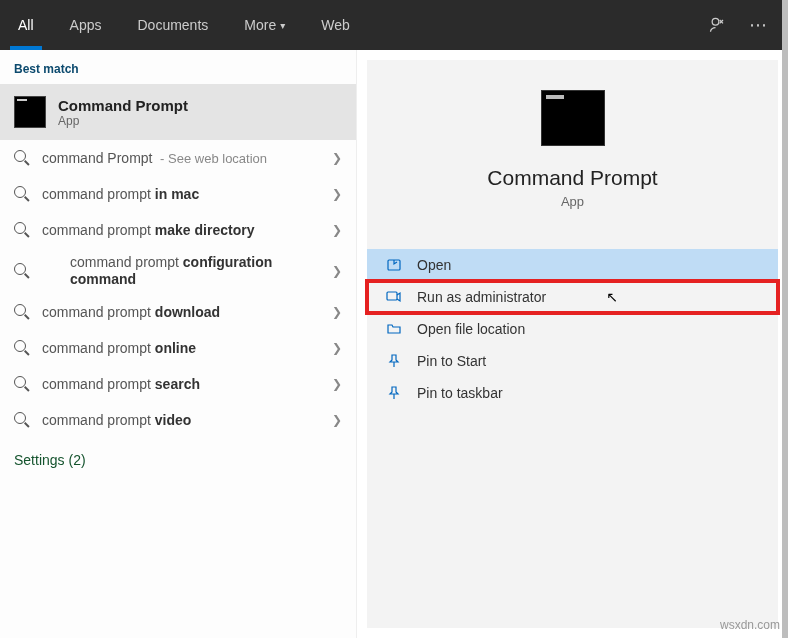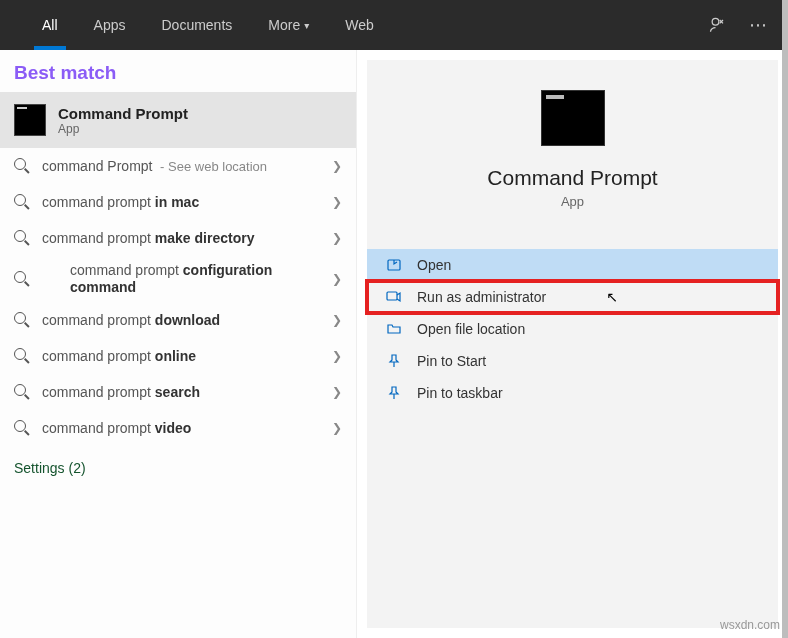--- a/index.html
+++ b/index.html
@@ -2,32 +2,32 @@
 <html><head>
 <meta charset="utf-8">
 <style>
   * { box-sizing: border-box; margin: 0; padding: 0; font-family: "Segoe UI", Arial, sans-serif; }
   body { width: 788px; height: 638px; background: #fff; overflow: hidden; position: relative; }
   
   
   .topnav { height: 50px; background: #2b2b2b; display: flex; align-items: center; padding: 0 10px 0 0; }
   .tabs { display: flex; height: 100%; }
   .tab { color: #ccc; font-size: 14px; padding: 0 18px; display: flex; align-items: center; cursor: pointer; position: relative; }
-  .tab.active { color: #fff; margin-left: 24px; }
+  .tab.active { color: #fff; }
   .tab.active::after { content: ""; position: absolute; left: 10px; right: 10px; bottom: 0; height: 4px; background: #0078d4; }
   .tab .chev { margin-left: 4px; font-size: 10px; }
   .topnav-spacer { flex: 1; }
   .top-icon { width: 40px; height: 40px; display: flex; align-items: center; justify-content: center; color: #ccc; font-size: 18px; cursor: pointer; }
   
   
   .main { display: flex; height: 588px; }
   .left { width: 357px; background: #fdfdfd; border-right: 1px solid #eee; }
   .right { flex: 1; padding: 10px; }
   
-  .section-header { font-size: 19px; font-weight: 600; padding: 12px 14px 8px; color: #8b5cf6; }
+  .section-header { font-size: 12px; font-weight: 600; padding: 12px 14px 8px; color: #0c4a6e; }
   
   .best-row { display: flex; align-items: center; height: 56px; background: #e4e4e4; padding: 0 14px; cursor: pointer; }
   .best-icon { width: 32px; height: 32px; background: #000; border: 1px solid #444; margin-right: 12px; position: relative; }
   .best-icon::before { content: ""; position: absolute; top: 2px; left: 2px; width: 10px; height: 2px; background: #ccc; }
   .best-text .t1 { font-size: 15px; font-weight: 600; color: #222; }
   .best-text .t2 { font-size: 12px; color: #666; }
   
   .srow { display: flex; align-items: center; height: 36px; padding: 0 14px; cursor: pointer; }
   .srow .mag { width: 16px; height: 16px; margin-right: 12px; position: relative; flex-shrink: 0; }
   .srow .mag::before { content: ""; position: absolute; width: 10px; height: 10px; border: 1.5px solid #555; border-radius: 50%; top: 0; left: 0; }

